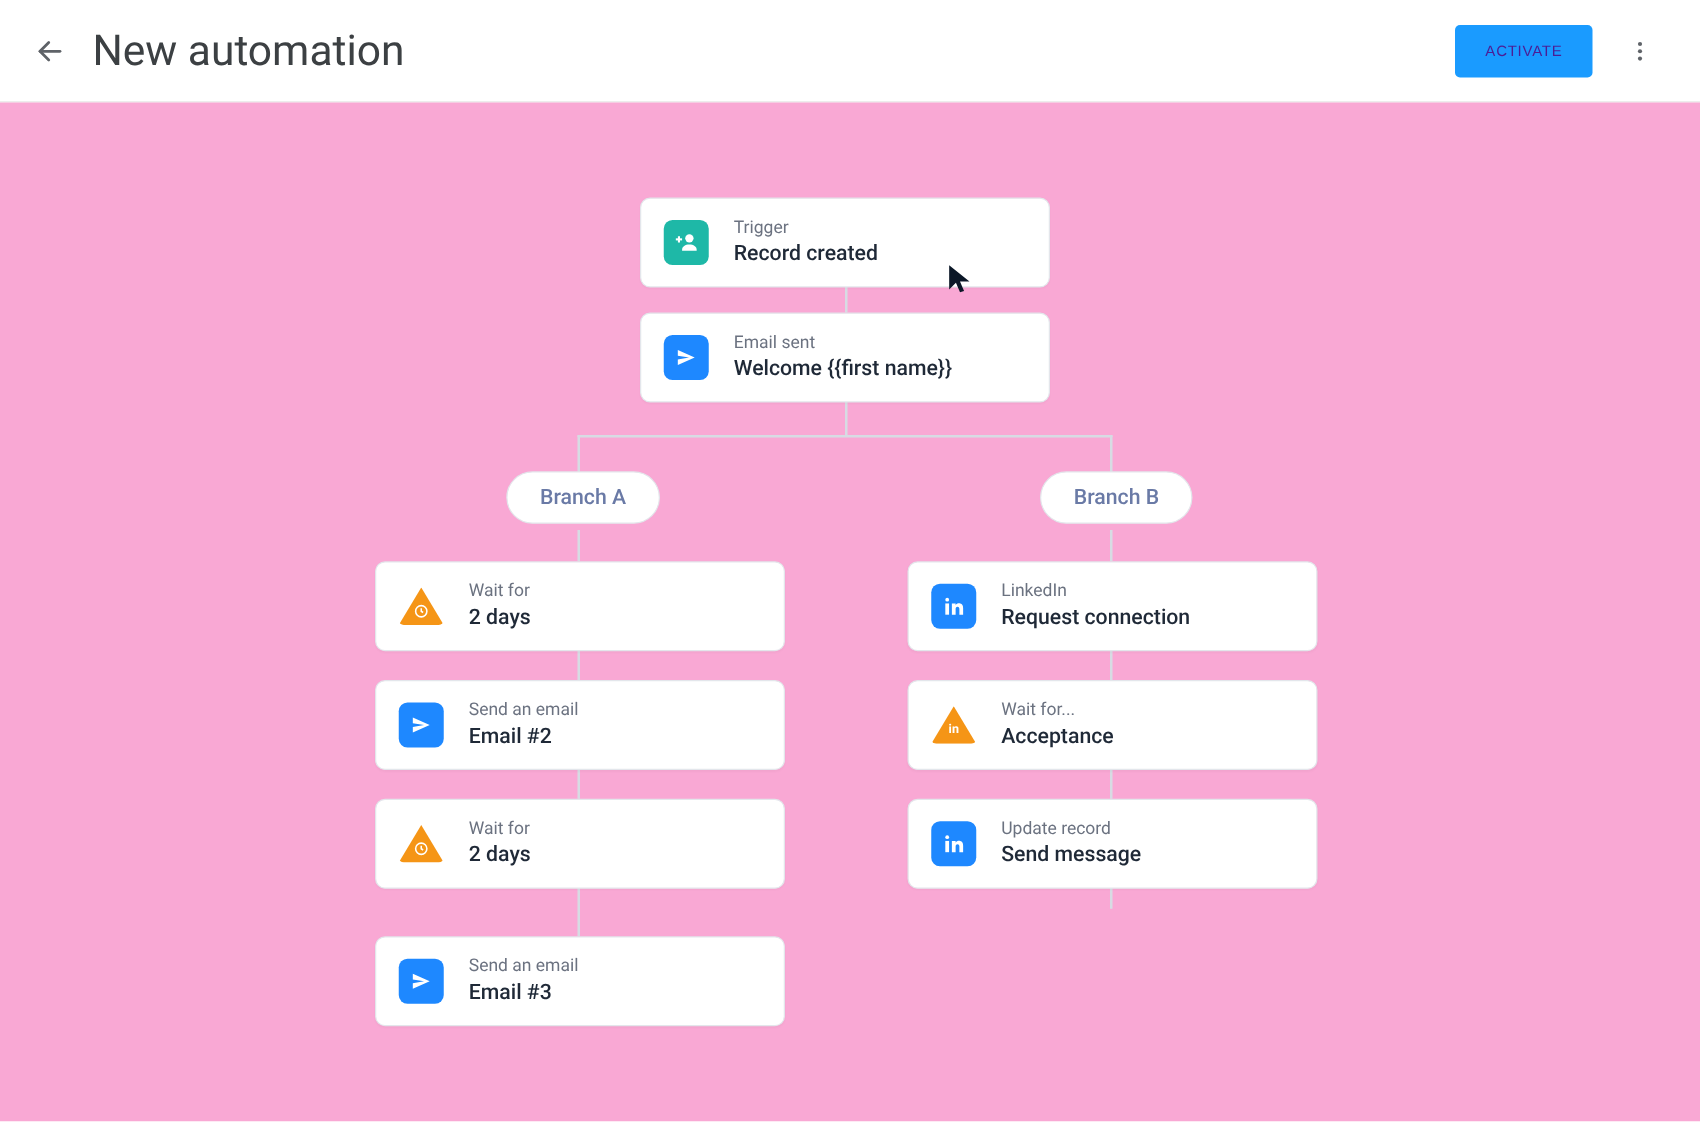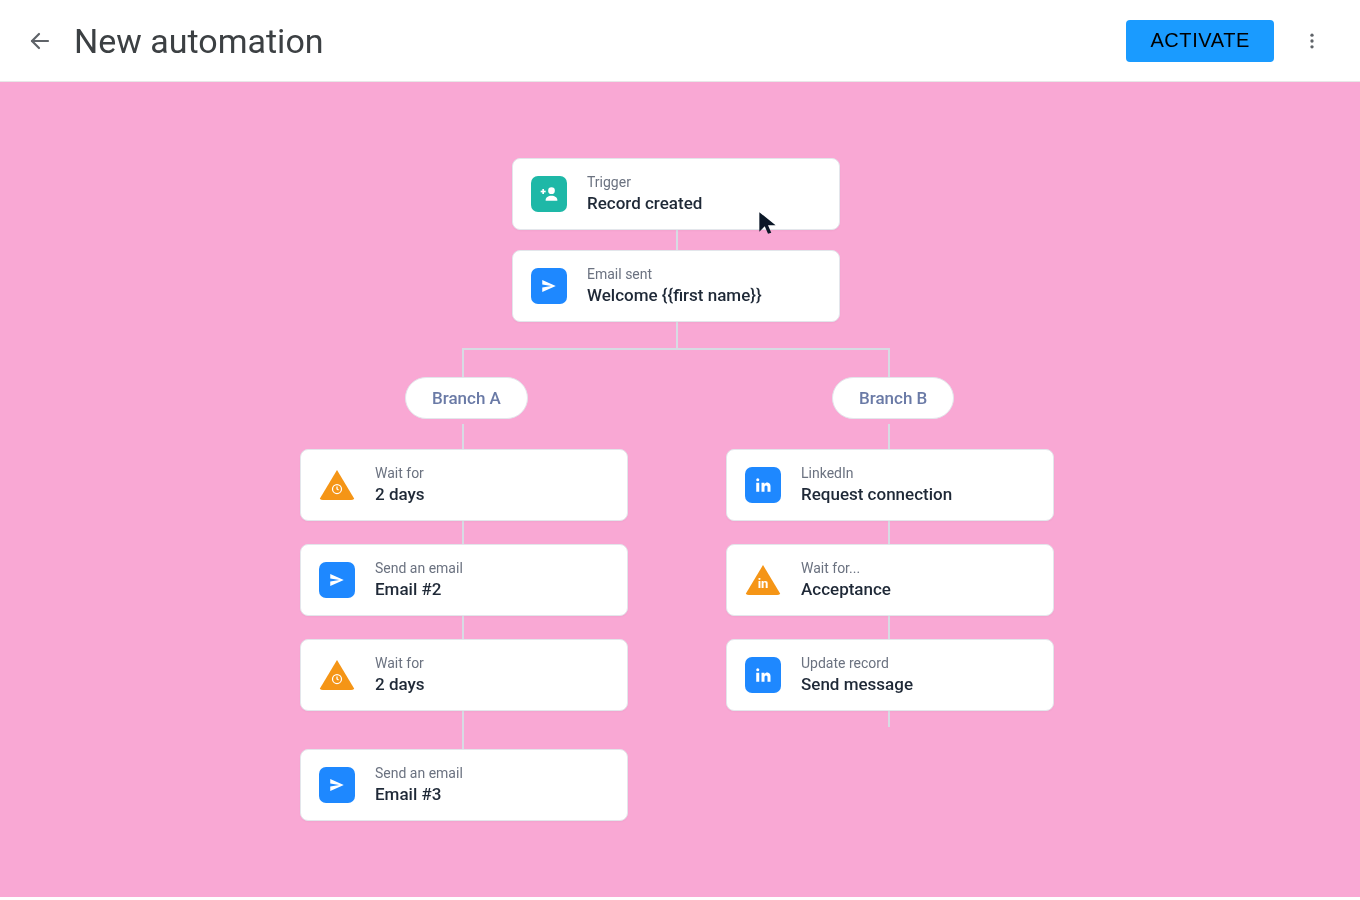--- a/index.html
+++ b/index.html
@@ -29,25 +29,25 @@
     margin-right: 14px;
   }
   .page-title {
     font-size: 34px;
     font-weight: 400;
     color: #3c4043;
     flex: 1;
   }
   .activate-btn {
     background: #1a9bff;
-    color: #000000;
+    color: #4c1d95;
     border: none;
     padding: 0 24px;
     height: 42px;
-    font-size: 20px;
+    font-size: 12px;
     font-weight: 500;
     letter-spacing: 0.6px;
     border-radius: 4px;
     cursor: pointer;
   }
   .more-btn {
     width: 40px;
     height: 40px;
     display: flex;
     align-items: center;
@@ -276,21 +276,21 @@
     </div>
     <div class="lbls">
       <span class="sub">LinkedIn</span>
       <span class="title">Request connection</span>
     </div>
   </div>
 
   <div class="node" style="left:726px; top:462px; width:328px;">
     <div class="icon icon-orange-tri">
       <div class="tri">
-          <div class="inner" style="font-size:13px;font-weight:700;color:#fff;">in</div>
+          <div class="inner" style="font-size:10px;font-weight:700;color:#fff;">in</div>
         </div>
     </div>
     <div class="lbls">
       <span class="sub">Wait for...</span>
       <span class="title">Acceptance</span>
     </div>
   </div>
 
   <div class="node" style="left:726px; top:557px; width:328px;">
     <div class="icon icon-blue">

